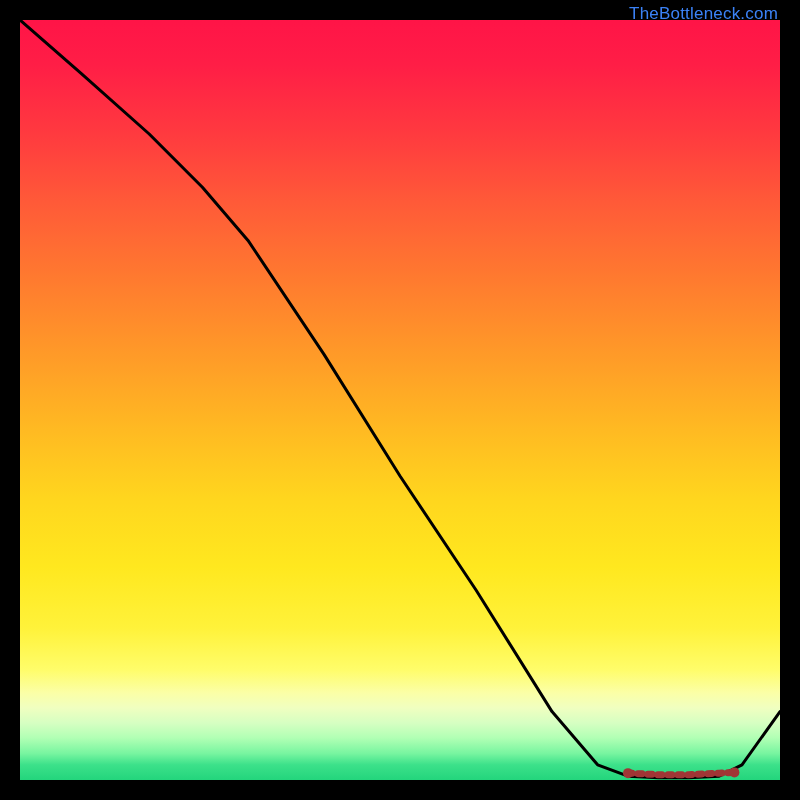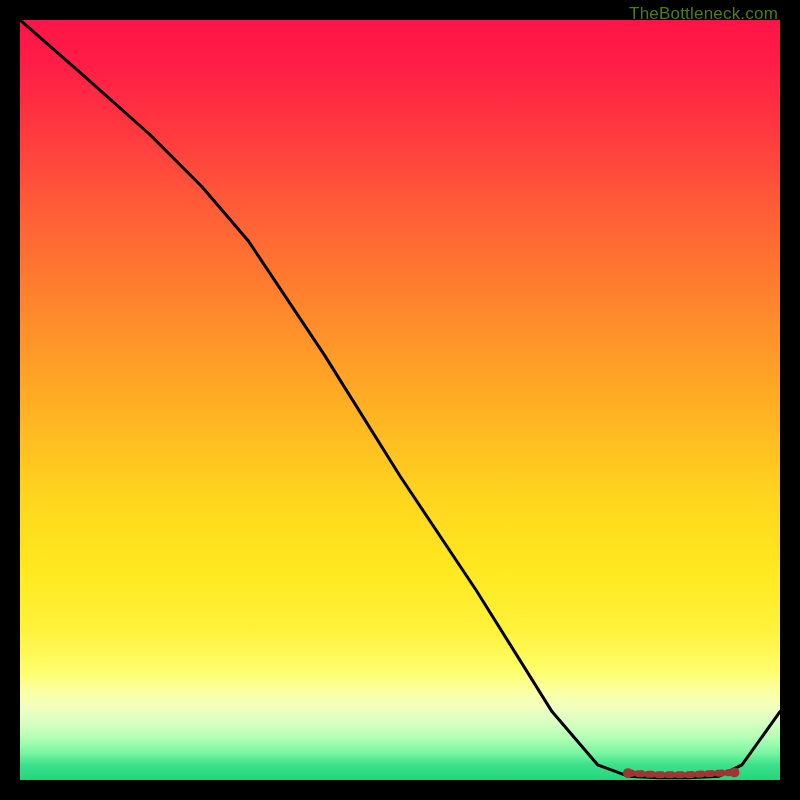--- a/index.html
+++ b/index.html
@@ -43,21 +43,21 @@
       #b0ffb4 94.5%,
       #78f5a0 96.5%,
       #3ce18a 98%,
       #23d57c 100%
     );
   }
   .attribution {
     position: absolute;
     right: 22px;
     top: 4px;
-    color: #4d7c0f;
+    color: #3b82f6;
     font-size: 17px;
     font-weight: 500;
     letter-spacing: 0.2px;
   }
   svg.curve {
     position: absolute;
     left: 20px;
     top: 20px;
     width: 760px;
     height: 760px;

